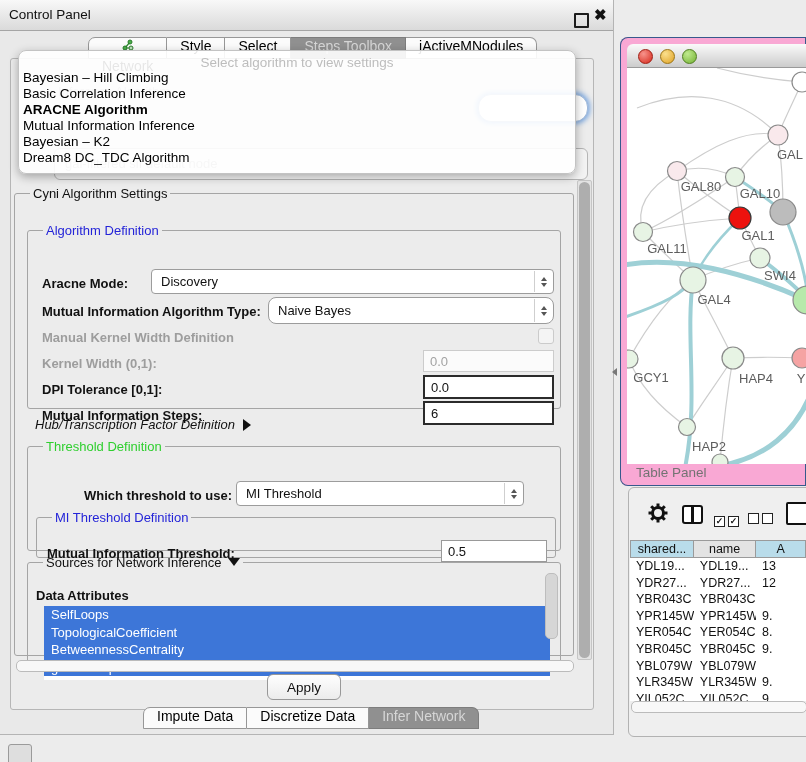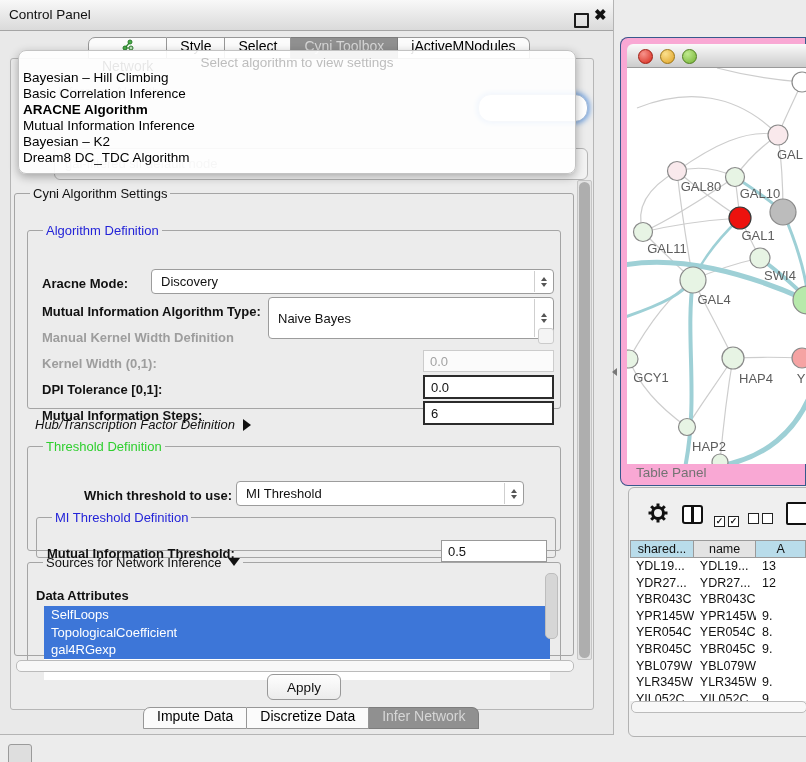--- a/index.html
+++ b/index.html
@@ -153,21 +153,21 @@
             </svg></span>
           <span>Network</span>
         </div>
         <div class="tab">
           <span>Style</span>
         </div>
         <div class="tab">
           <span>Select</span>
         </div>
         <div class="tab sel">
-          <span>Cyni Toolbox</span>
+          <span>Steps Toolbox</span>
         </div>
         <div class="tab">
           <span>jActiveMNodules</span>
         </div>
       </div>
 
     <div class="abs" id="settings-outer"></div>
 
     <div class="abs" id="ghost-inference">Inference Algorithm</div>
     <div class="abs" id="ghost-combo"></div>
@@ -198,21 +198,21 @@
         <legend class="blue">Algorithm Definition</legend>
         <div class="lbl" style="left:14px;top:38px;">Aracne Mode:</div>
         <div class="combo" style="left:123px;top:31px;width:403px;height:25px;">
           <span>Discovery</span>
           <span class="arrows">
               <i class="tri-up"></i>
               <i class="tri-dn"></i>
             </span>
         </div>
         <div class="lbl" style="left:14px;top:66px;">Mutual Information Algorithm Type:</div>
-        <div class="combo" style="left:240px;top:59px;width:286px;height:42px;">
+        <div class="combo" style="left:240px;top:59px;width:286px;height:27px;border-radius:8px;">
           <span>Naive Bayes</span>
           <span class="arrows">
               <i class="tri-up"></i>
               <i class="tri-dn"></i>
             </span>
         </div>
         <div class="lbl dis" style="left:14px;top:92px;">Manual Kernel Width Definition</div>
         <div class="checkbox" style="left:510px;top:90px;"></div>
         <div class="lbl dis" style="left:14px;top:118px;">Kernel Width (0,1):</div>
         <div class="numfield dis" style="left:395px;top:112px;width:131px;">0.0</div>
@@ -240,20 +240,21 @@
           <div class="numfield" style="left:404px;top:15px;width:106px;">0.5</div>
         </fieldset>
       </fieldset>
 
       <fieldset style="left:12px;top:354px;width:534px;height:114px;">
         <legend><span>Sources for Network Inference</span><span class="tri-down"></span></legend>
         <div class="lbl" style="left:8px;top:18px;">Data Attributes</div>
         <div id="attr-list">
             <div class="attr-item">SelfLoops</div>
             <div class="attr-item">TopologicalCoefficient</div>
+            <div class="attr-item">BetweennessCentrality</div>
             <div class="attr-item">gal4RGexp</div>
           </div>
         <div id="attr-vscroll"></div>
       </fieldset>
     </fieldset>
 
     <div class="abs hscroll" style="left:16px;top:660px;width:556px;"></div>
 
     <div class="abs" id="apply-btn">Apply</div>
 

